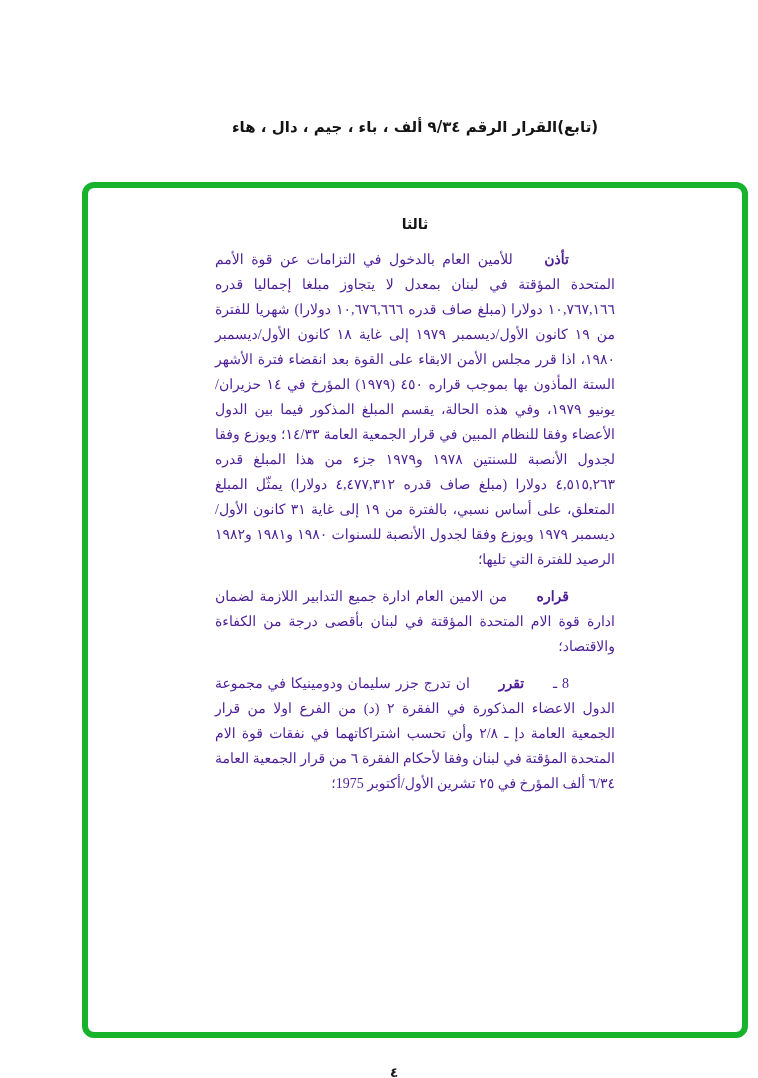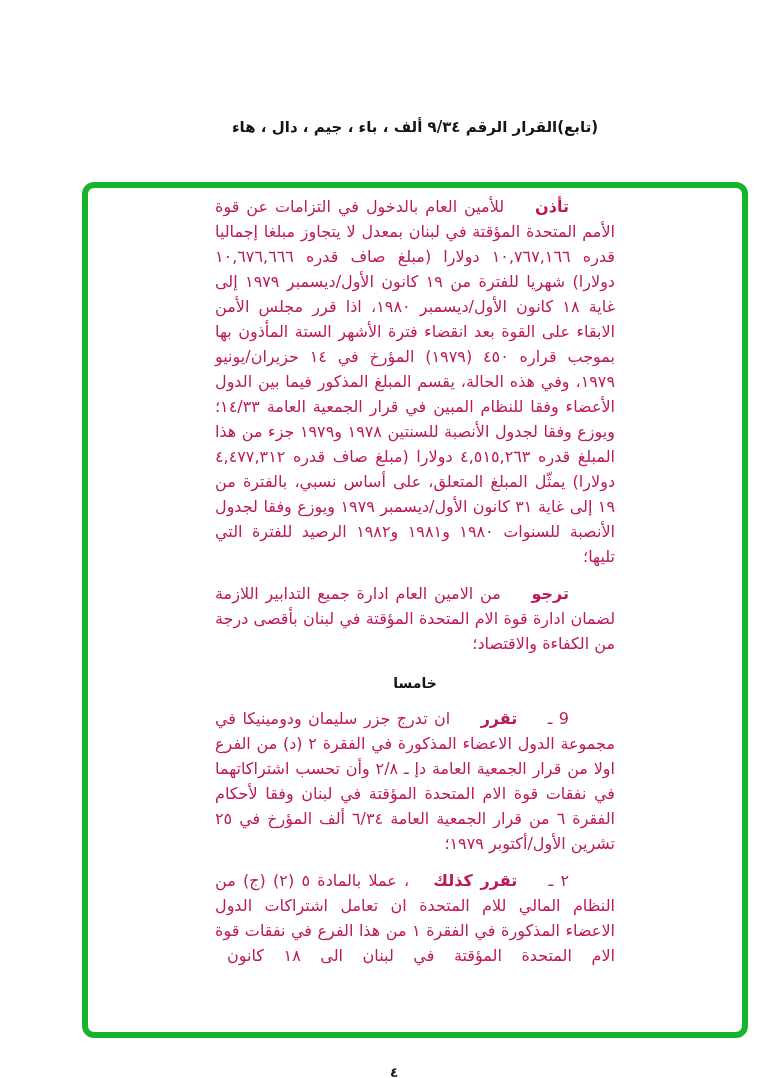--- a/index.html
+++ b/index.html
@@ -14,43 +14,42 @@
     position:absolute; left:46px; top:146px; width:666px; height:856px;
     border:6px solid #17b32c; border-radius:12px; background:transparent;
   }
 
   .content { position:absolute; top:146px; left:167px; width:424px; direction:rtl; }
   .sec-heading { text-align:center; font-weight:bold; font-size:14px; }
   .h-third  { margin:34px 0 15px 0; }
   .h-fourth { margin:17px 0 13px 0; }
   .h-fifth  { margin:19px 0 15px 0; }
 
-  p.body-par { font-size:16px; line-height:25px; text-align:justify; color:#be185d; }
+  p.body-par { font-size:14px; line-height:25px; text-align:justify; color:#4c1d95;font-family:Liberation Serif, serif; }
   p.indent { text-indent:34px; }
   p.item { margin-top:2px; }
   p.last-cut { text-align-last:justify; }
   b { font-weight:bold; }
 
   .page-number { position:absolute; top:1028px; left:0; width:716px; text-align:center;
                  font-size:13.5px; font-weight:bold; }
 </style>
 </head>
 <body>
 
 <div class="header">
   <div class="doc-title">(تابع)القرار الرقم ٩/٣٤ ألف ، باء ، جيم ، دال ، هاء</div>
 </div>
 
 <div class="frame" style="border-color: rgb(23, 179, 44);"></div>
 
 <div class="content">
 
+  <div class="sec-heading h-third">ثالثا</div>
   <p class="body-par indent"><b>تأذن</b><span> للأمين العام بالدخول في التزامات عن قوة الأمم المتحدة المؤقتة في لبنان بمعدل لا يتجاوز مبلغا إجماليا قدره ١٠,٧٦٧,١٦٦ دولارا (مبلغ صاف قدره ١٠,٦٧٦,٦٦٦ دولارا) شهريا للفترة من ١٩ كانون الأول/ديسمبر ١٩٧٩ إلى غاية ١٨ كانون الأول/ديسمبر ١٩٨٠، اذا قرر مجلس الأمن الابقاء على القوة بعد انقضاء فترة الأشهر الستة المأذون بها بموجب قراره ٤٥٠ (١٩٧٩) المؤرخ في ١٤ حزيران/يونيو ١٩٧٩، وفي هذه الحالة، يقسم المبلغ المذكور فيما بين الدول الأعضاء وفقا للنظام المبين في قرار الجمعية العامة ١٤/٣٣؛ ويوزع وفقا لجدول الأنصبة للسنتين ١٩٧٨ و١٩٧٩ جزء من هذا المبلغ قدره ٤,٥١٥,٢٦٣ دولارا (مبلغ صاف قدره ٤,٤٧٧,٣١٢ دولارا) يمثّل المبلغ المتعلق، على أساس نسبي، بالفترة من ١٩ إلى غاية ٣١ كانون الأول/ديسمبر ١٩٧٩ ويوزع وفقا لجدول الأنصبة للسنوات ١٩٨٠ و١٩٨١ و١٩٨٢ الرصيد للفترة التي تليها؛</span></p>
 
-  <p class="body-par indent"><b>ترجو</b><span> من الامين العام ادارة جميع التدابير اللازمة لضمان ادارة قوة الام المتحدة المؤقتة في لبنان بأقصى درجة من الكفاءة والاقتصاد؛</span></p>
+  <p class="body-par indent"><b>قراره</b><span> من الامين العام ادارة جميع التدابير اللازمة لضمان ادارة قوة الام المتحدة المؤقتة في لبنان بأقصى درجة من الكفاءة والاقتصاد؛</span></p>
 
-  <div class="sec-heading h-fifth">خامسا</div>
-  <p class="body-par indent item"><span>9 ـ </span><b>تقرر</b><span> ان تدرج جزر سليمان ودومينيكا في مجموعة الدول الاعضاء المذكورة في الفقرة ٢ (د) من الفرع اولا من قرار الجمعية العامة دإ ـ ٢/٨ وأن تحسب اشتراكاتهما في نفقات قوة الام المتحدة المؤقتة في لبنان وفقا لأحكام الفقرة ٦ من قرار الجمعية العامة ٦/٣٤ ألف المؤرخ في ٢٥ تشرين الأول/أكتوبر ١٩٧٩؛</span></p>
-  <p class="body-par indent item last-cut"><span>٢ ـ </span><b>تقرر كذلك</b><span>، عملا بالمادة ٥ (٢) (ج) من النظام المالي للام المتحدة ان تعامل اشتراكات الدول الاعضاء المذكورة في الفقرة ١ من هذا الفرع في نفقات قوة الام المتحدة المؤقتة في لبنان الى ١٨ كانون</span></p>
+  <p class="body-par indent item"><span>8 ـ </span><b>تقرر</b><span> ان تدرج جزر سليمان ودومينيكا في مجموعة الدول الاعضاء المذكورة في الفقرة ٢ (د) من الفرع اولا من قرار الجمعية العامة دإ ـ ٢/٨ وأن تحسب اشتراكاتهما في نفقات قوة الام المتحدة المؤقتة في لبنان وفقا لأحكام الفقرة ٦ من قرار الجمعية العامة ٦/٣٤ ألف المؤرخ في ٢٥ تشرين الأول/أكتوبر 1975؛</span></p>
 
 </div>
 
 <div class="page-number">٤</div>
 
 </body></html>

